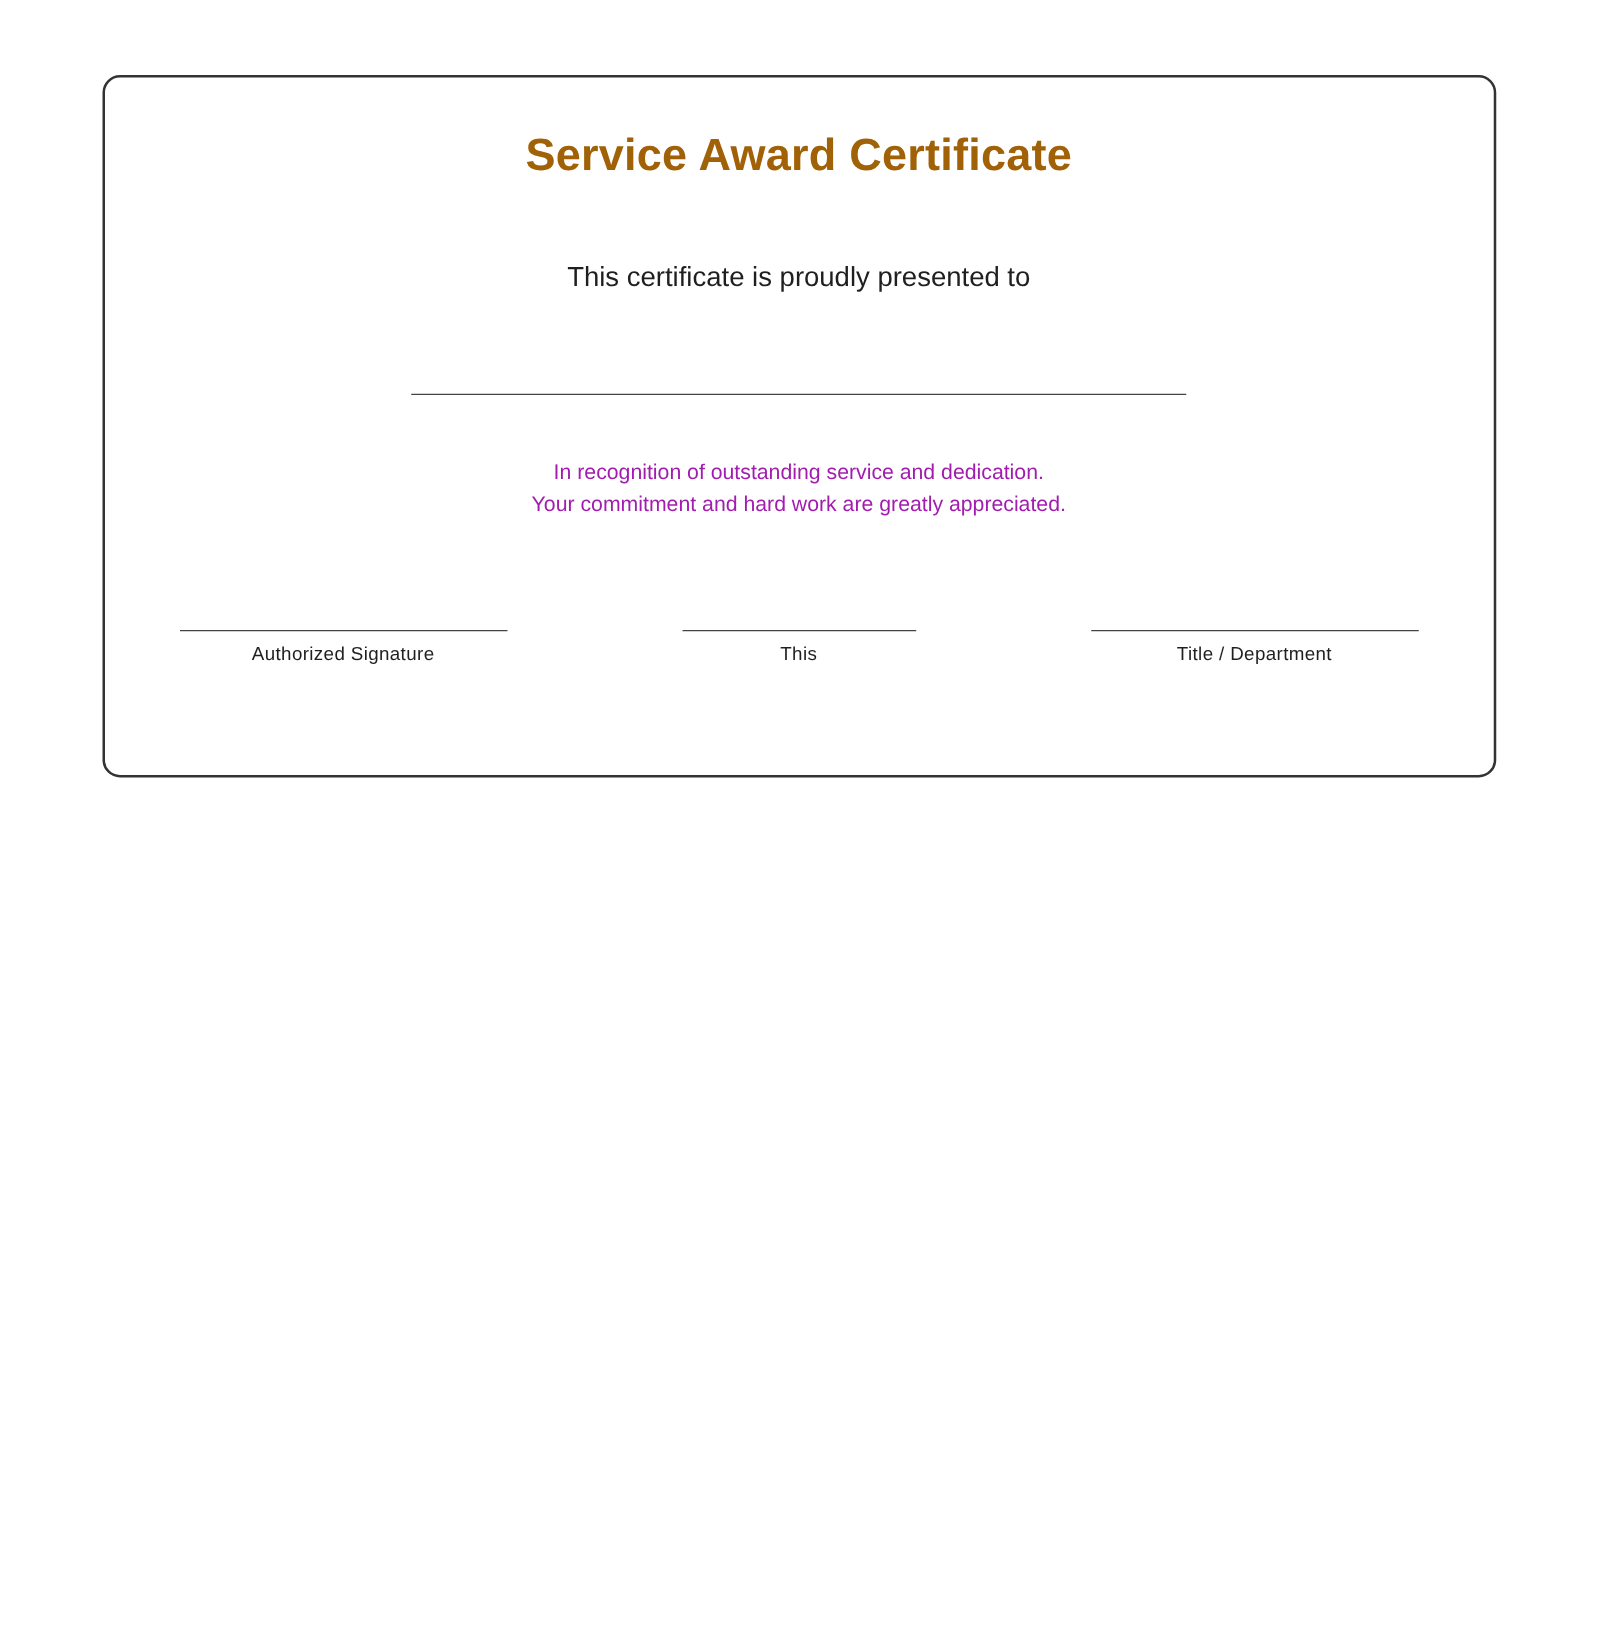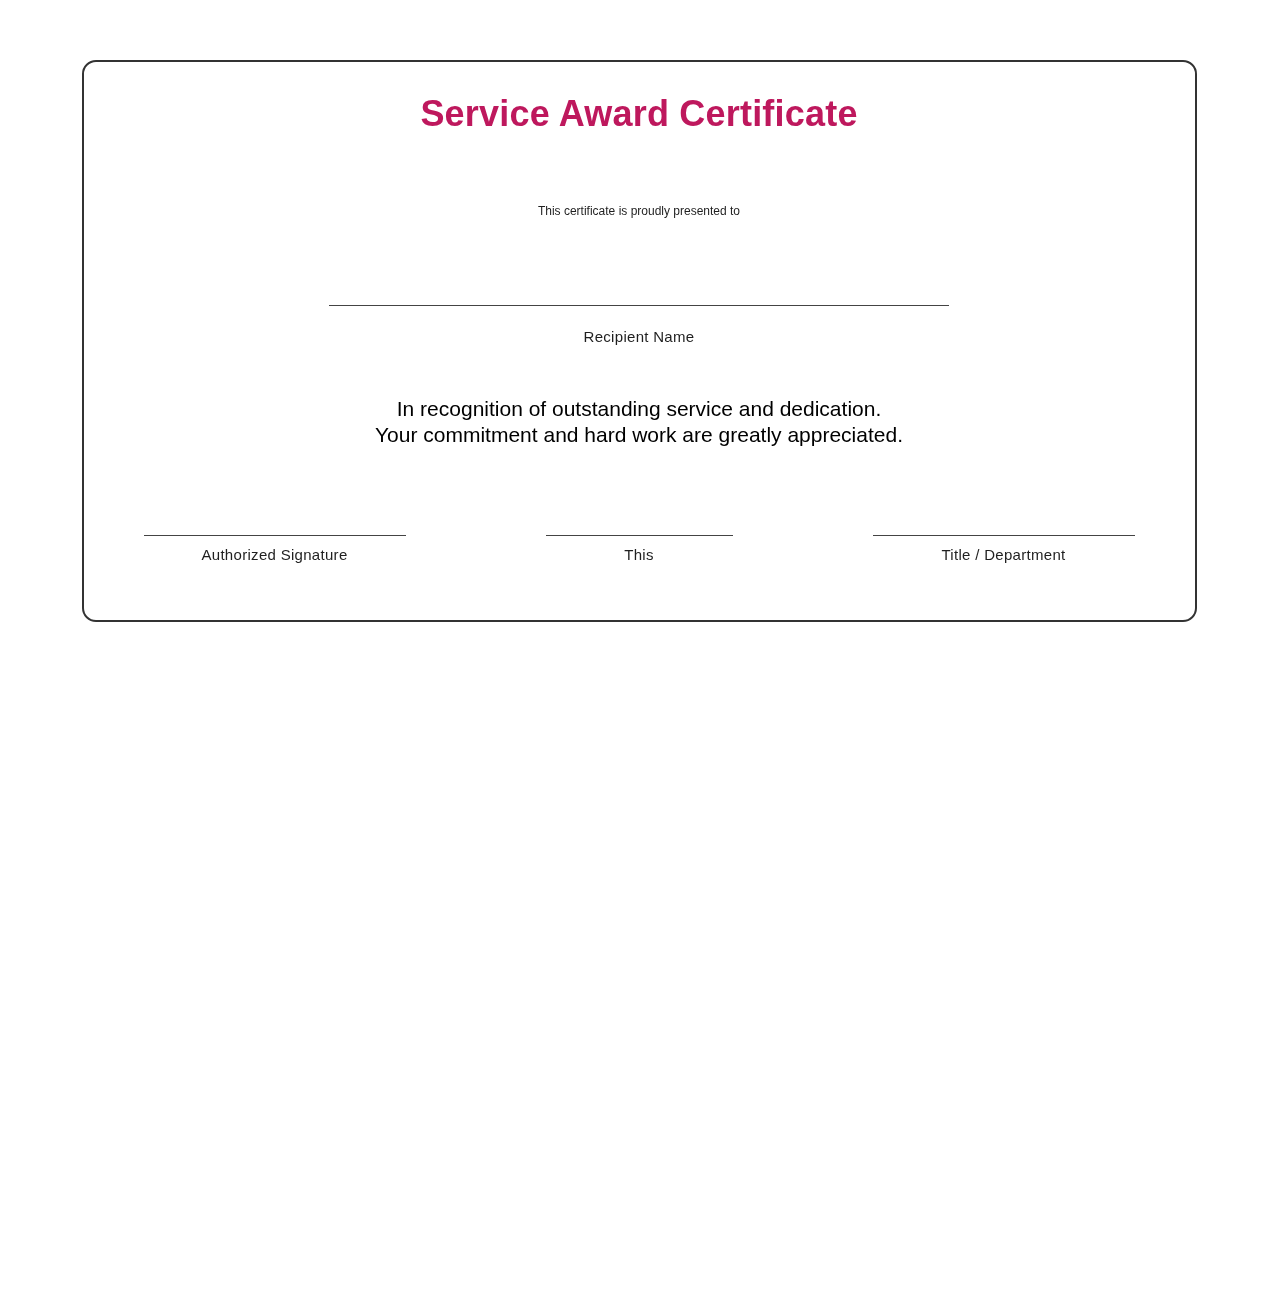--- a/index.html
+++ b/index.html
@@ -14,51 +14,51 @@
     width: 1115px;
     height: 562px;
     margin: 60px auto 0 auto;
     border: 2px solid #333333;
     border-radius: 14px;
     background: #ffffff;
     text-align: center;
     overflow: hidden;
   }
   .cert-title {
-    padding-top: 28px;
+    padding-top: 38px;
     font-size: 36px;
     line-height: 47px;
     font-weight: 700;
-    color: #be185d;
+    color: #a16207;
     letter-spacing: 0.2px;
   }
   .cert-subtitle {
     margin-top: 62px;
-    font-size: 12px;
+    font-size: 22px;
     line-height: 25px;
     color: #1f1f1f;
   }
   .recipient-line {
     width: 620px;
     margin: 81px auto 0 auto;
     height: 0;
     border-bottom: 1px solid #444444;
   }
   .recipient-label {
     margin-top: 20px;
     font-size: 15px;
     line-height: 21px;
     letter-spacing: 0.3px;
     color: #1f1f1f;
   }
   .recognition {
     margin-top: 49px;
-    font-size: 21px;
+    font-size: 17px;
     line-height: 26px;
-    color: #000000;
+    color: #a21caf;
   }
   .signature-row {
     margin-top: 87px;
     padding: 0 60px;
     display: flex;
     justify-content: space-between;
     align-items: flex-start;
   }
   .signature-block { text-align: center; }
   .sig-w-wide { width: 262px; }
@@ -79,21 +79,20 @@
 <body>
 
 <div class="certificate">
 
   <div class="cert-title">Service Award Certificate</div>
 
   <div class="cert-subtitle">This certificate is proudly presented to</div>
 
   <div class="recipient-line"></div>
 
-  <div class="recipient-label">Recipient Name</div>
 
   <div class="recognition">
     <div>In recognition of outstanding service and dedication.</div>
     <div>Your commitment and hard work are greatly appreciated.</div>
   </div>
 
   <div class="signature-row">
 
     <div class="signature-block sig-w-wide">
       <div class="signature-line"></div>

